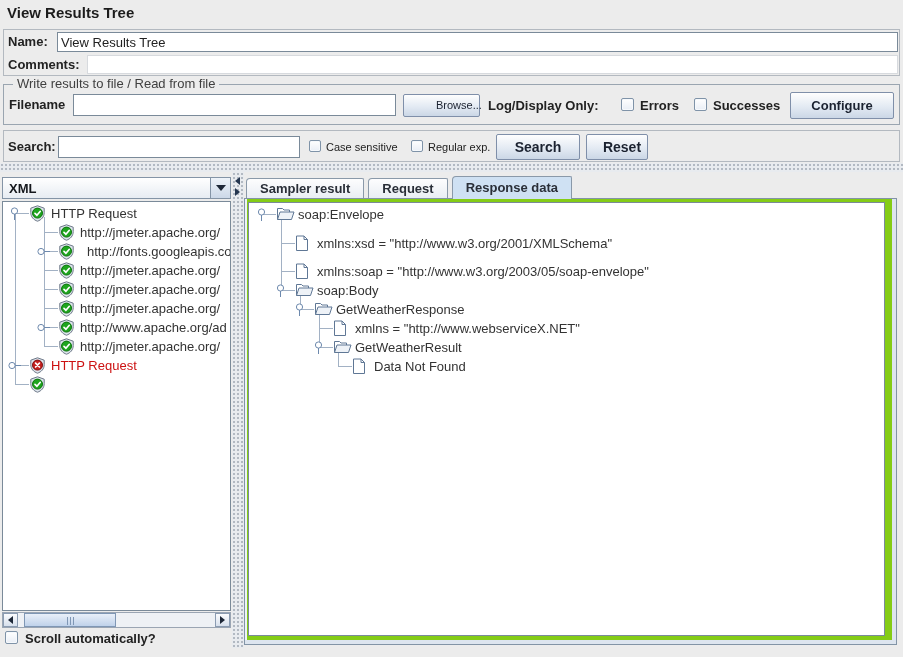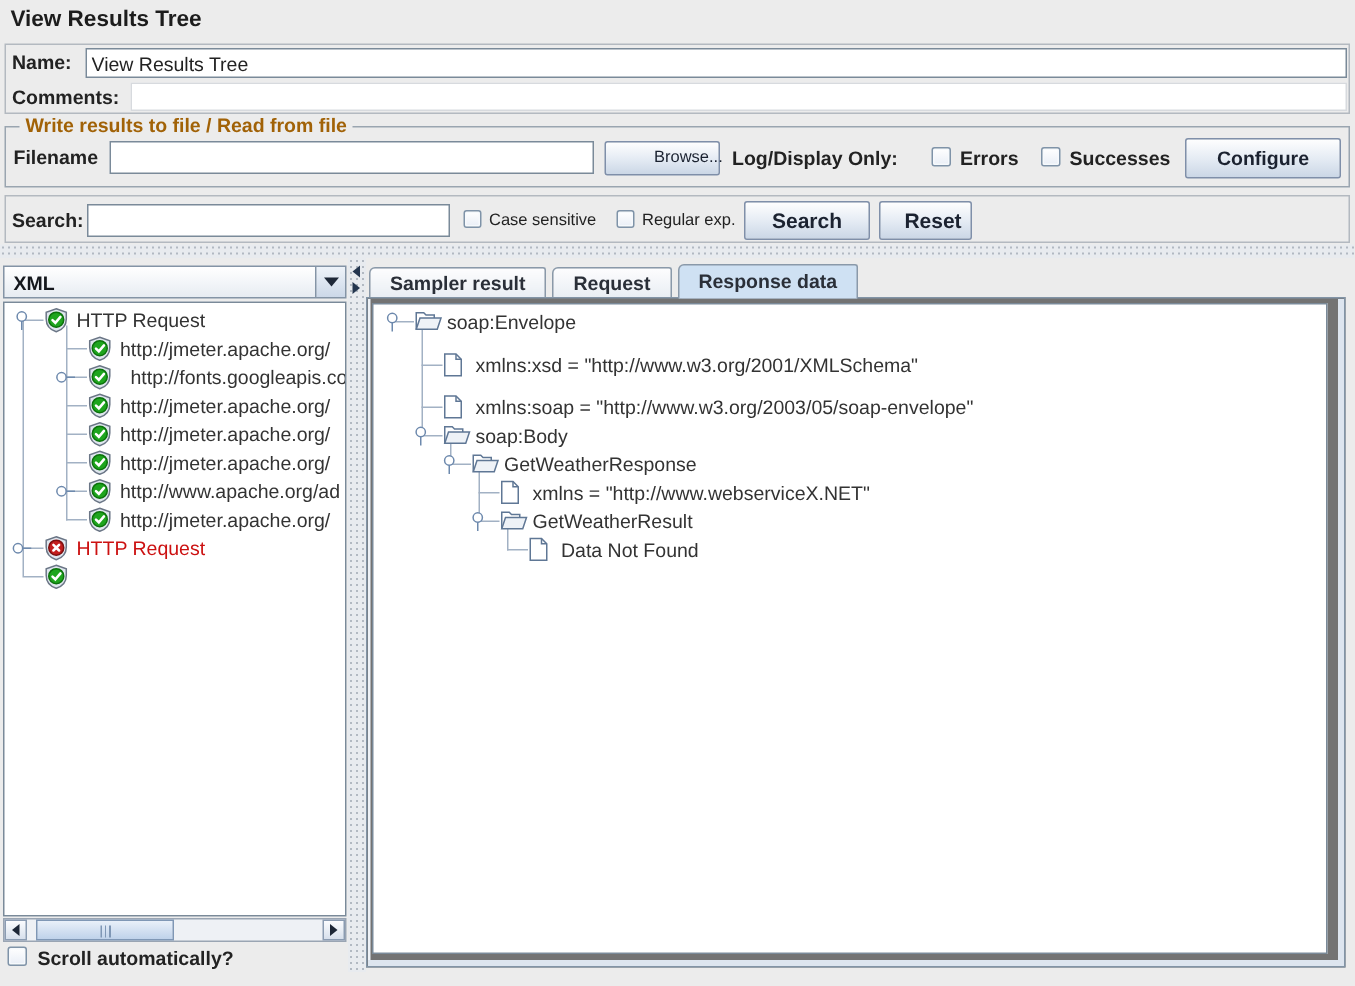--- a/index.html
+++ b/index.html
@@ -14,21 +14,21 @@
   #page-title { left:7px; top:4px; font-size:15px; font-weight:bold; color:#1c1c1c; }
   #name-panel { left:3px; top:29px; width:897px; height:47px; border:1px solid #b3b9c0; }
   #name-label { left:4px; top:4px; font-weight:bold; }
   #name-input { left:53px; top:2px; width:841px; height:20px; border:1px solid #7a8a99;
     background:#fff; font:13px "Liberation Sans",sans-serif; padding:0 3px; color:#222; }
   #comments-label { left:4px; top:27px; font-weight:bold; }
   #comments-input { left:83px; top:25px; width:811px; height:19px; border:1px solid #d7dade;
     background:#fff; font:13px "Liberation Sans",sans-serif; padding:0 3px; color:#222; }
 
   #file-group { left:3px; top:84px; width:897px; height:41px; border:1px solid #9aa5b0; }
-  #file-group-title { left:9px; top:-9px; background:#ececec; padding:0 4px; font-weight:bold; color:#a16207; }
+  #file-group-title { left:9px; top:-9px; background:#ececec; padding:0 4px; font-weight:normal; color:#404040; }
   #filename-label { left:5px; top:12px; font-weight:bold; }
   #filename-input { left:69px; top:9px; width:323px; height:22px; border:1px solid #7a8a99;
     background:#fff; font:13px "Liberation Sans",sans-serif; padding:0 3px; }
   .btn {
     background:linear-gradient(#fefefe,#e3eaf3 55%,#cbd7e6); border:1px solid #7f8fa9;
     border-radius:2px; color:#1b2230; text-align:center; cursor:pointer;
     font-family:"Liberation Sans",sans-serif;
   }
   #browse-btn { left:399px; top:9px; width:77px; height:23px; font-size:11px; line-height:21px;padding-left:32px; }
   #logdisplay-label { left:484px; top:13px; font-weight:bold; }
@@ -109,21 +109,21 @@
   #tabs-row { left:246px; top:176px; height:23px; display:flex; align-items:flex-end; }
   .tab {
     height:21px; line-height:20px; padding:0 13px; margin-right:4px;
     border:1px solid #8a99a9; border-bottom:none; border-radius:4px 2px 0 0;
     background:linear-gradient(#fdfdfe,#e8edf3); font-weight:bold; color:#2a2f38; cursor:pointer;
     position:relative;
   }
   .tab.active { height:23px; line-height:22px; background:var(--tab-active-bg); z-index:3; }
   #tab-content {
     left:244px; top:198px; width:653px; height:447px;
-    background:#737373; border:1px solid #8294a6;
+    background:#84cc16; border:1px solid #8294a6;
     box-shadow:inset -4px -4px 0 #dde5ef, inset 2px 0 0 #eef2f7; z-index:1;
   }
 </style>
 </head>
 <body>
 
 <div class="abs" id="page-title">View Results Tree</div>
 
 <div class="abs" id="name-panel">
   <span class="abs" id="name-label">Name:</span>

